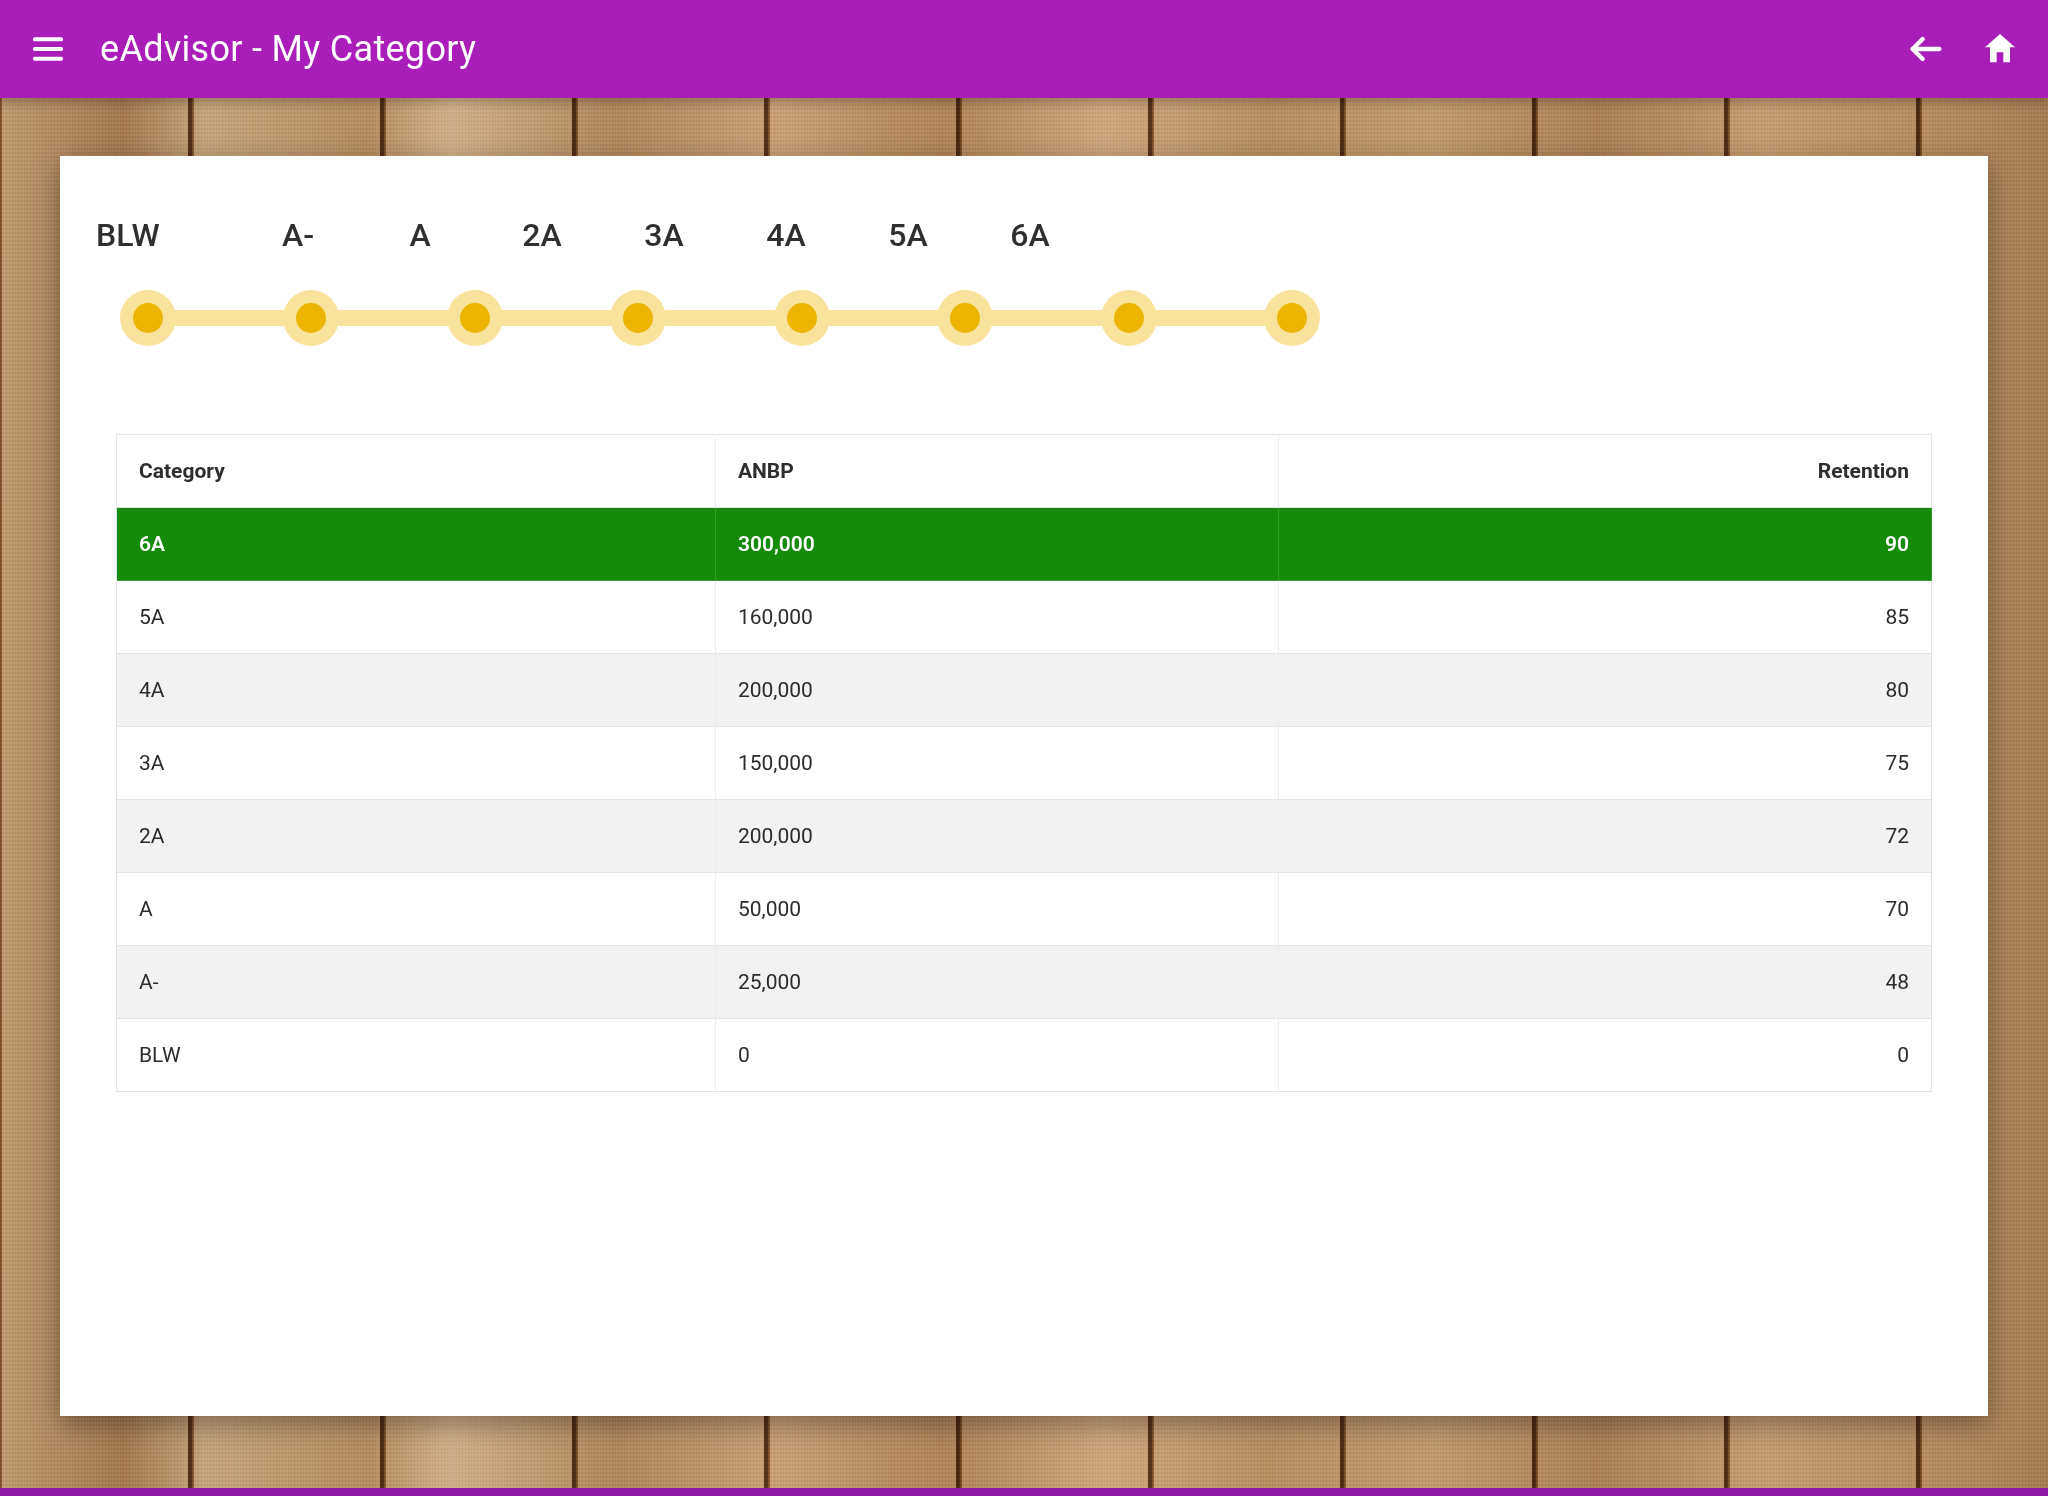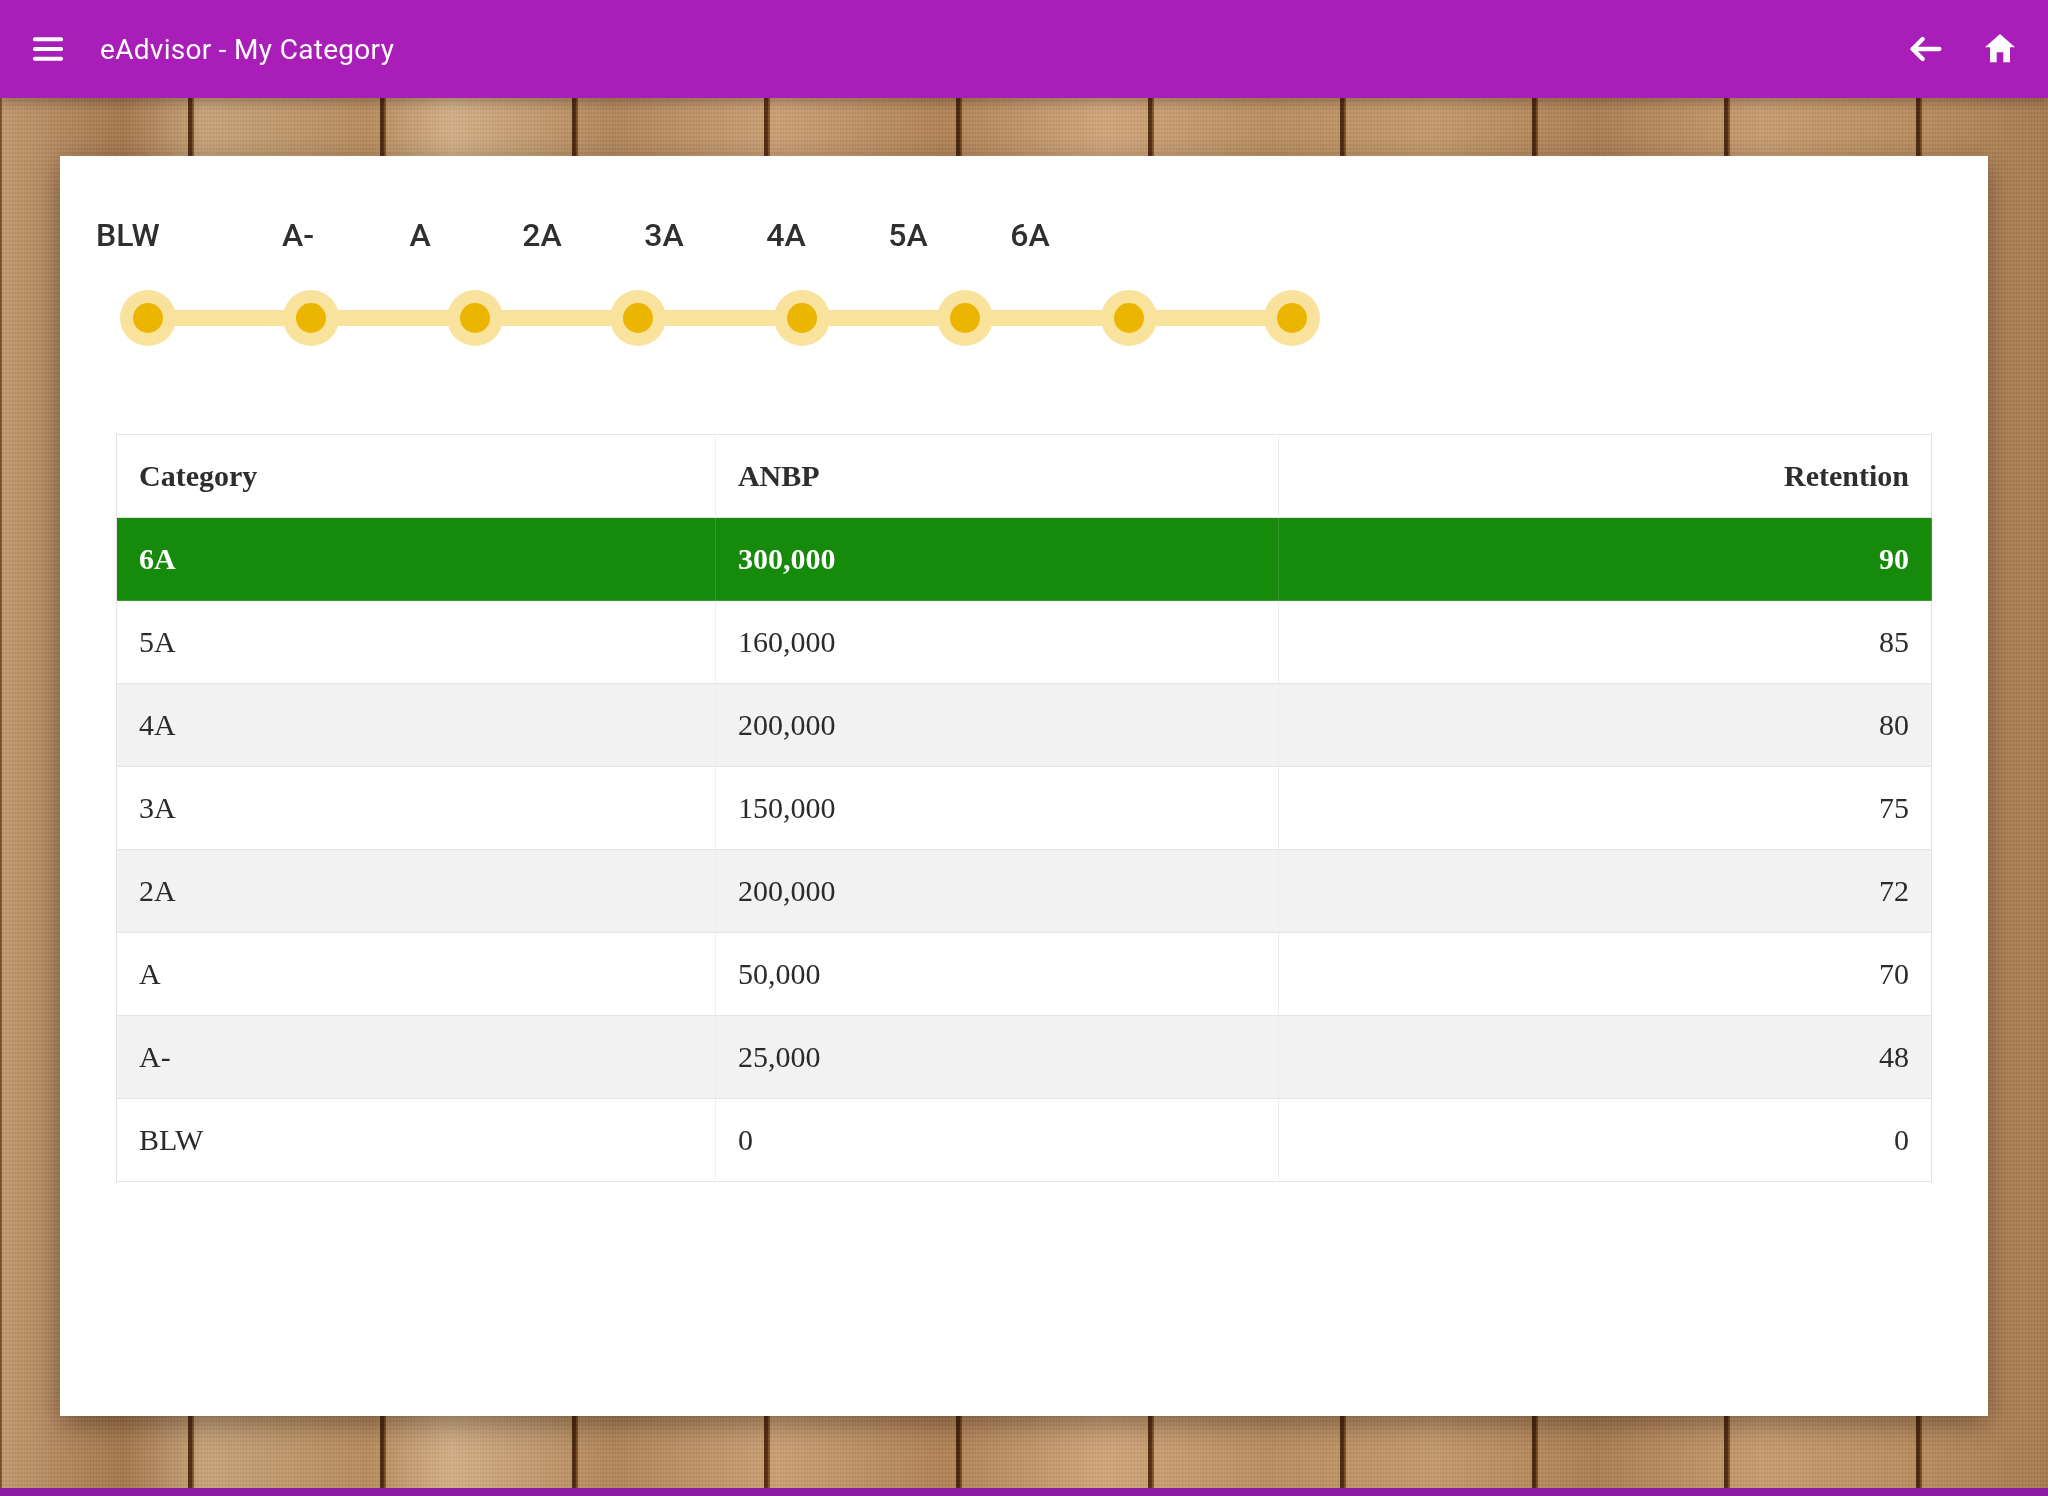--- a/index.html
+++ b/index.html
@@ -62,21 +62,21 @@
     align-items: center;
     padding: 0 28px;
     color: #ffffff;
     z-index: 10;
     box-shadow: 0 4px 10px rgba(0,0,0,0.25);
   }
   .appbar .menu-btn svg,
   .appbar .right-icons svg { display: block; }
   .appbar .title {
     margin-left: 32px;
-    font-size: 28px;
+    font-size: 36px;
     font-weight: 400;
     letter-spacing: 0.3px;
     white-space: nowrap;
   }
   .appbar .right-icons {
     margin-left: auto;
     display: flex;
     gap: 34px;
     align-items: center;
   }
@@ -160,22 +160,21 @@
     width: 30px; height: 30px;
     border-radius: 50%;
     background: #ebb500;
   }
 
   
   .cat-table {
     width: 100%;
     border-collapse: collapse;
     border: 1px solid #e3e3e3;
-    font-size: 30px;
-    font-family: Liberation Serif, serif;
+    font-size: 21px;
   }
   .cat-table th, .cat-table td {
     text-align: left;
     padding: 24px 22px;
     border-bottom: 1px solid #e5e5e5;
     border-right: 1px solid #eeeeee;
   }
   .cat-table th {
     font-weight: 700;
     color: #2e2e2e;

